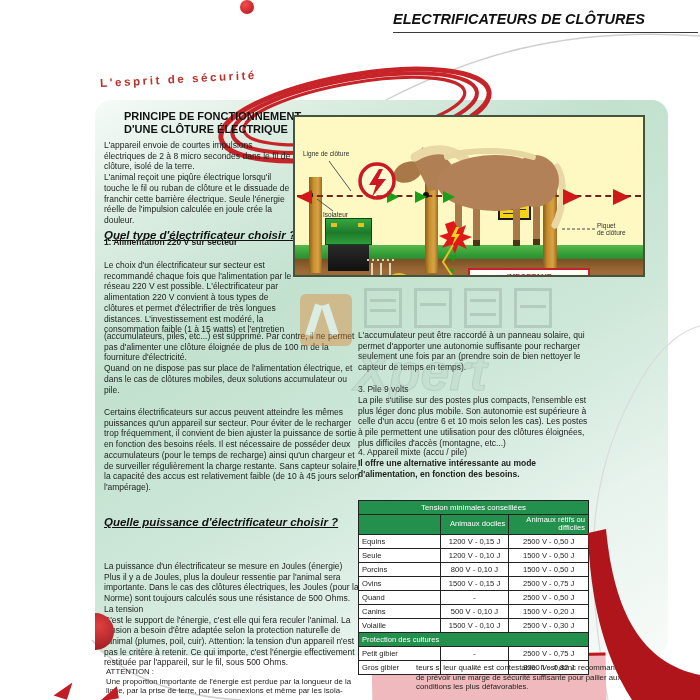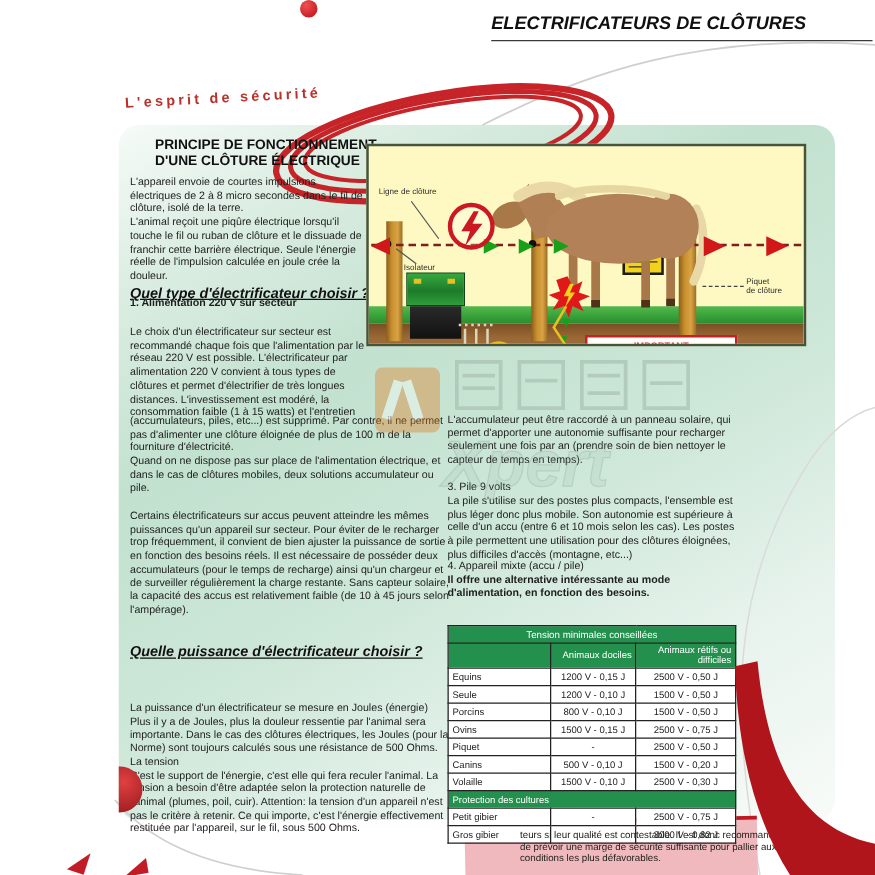--- a/index.html
+++ b/index.html
@@ -248,21 +248,21 @@
           <td class="name">Porcins</td>
           <td class="val">800 V - 0,10 J</td>
           <td class="val">1500 V - 0,50 J</td>
         </tr>
     <tr>
           <td class="name">Ovins</td>
           <td class="val">1500 V - 0,15 J</td>
           <td class="val">2500 V - 0,75 J</td>
         </tr>
     <tr>
-          <td class="name">Piquet</td>
+          <td class="name">Quand</td>
           <td class="val">-</td>
           <td class="val">2500 V - 0,50 J</td>
         </tr>
     <tr>
           <td class="name">Canins</td>
           <td class="val">500 V - 0,10 J</td>
           <td class="val">1500 V - 0,20 J</td>
         </tr>
     <tr>
           <td class="name">Volaille</td>
@@ -278,20 +278,24 @@
           <td class="val">2500 V - 0,75 J</td>
         </tr>
     <tr>
           <td class="name">Gros gibier</td>
           <td class="val">-</td>
           <td class="val">3000 V - 0,82 J</td>
         </tr>
   </tbody>
     </table>
 
+  <div class="abs" id="attention-left">
+    <div class="t">ATTENTION :</div>
+    <div>Une proportion importante de l'énergie est perdue par la longueur de la ligne, par la prise de terre, par les connexions et même par les isola-</div>
+  </div>
   <div class="abs" id="pink-box"></div>
   <div class="abs" id="attention-right">teurs si leur qualité est contestable. Il est donc recommandé de prévoir une marge de sécurité suffisante pour pallier aux conditions les plus défavorables.</div>
 
   <svg class="decor abs" style="left:580px;top:525px;z-index:4;" width="120" height="175" viewBox="0 0 120 175">
     <path d="M8,8 L26,4 C34,88 62,138 120,150 L120,175 L52,175 C22,128 10,70 8,8 Z" fill="#b0151c"></path>
   </svg>
   <div class="abs" id="red-bump-clip">
       <div id="red-bump"></div>
     </div>
   <div class="red-tri" style="left:56px;top:680px;border-left:14px solid transparent;border-bottom:18px solid #c21d26;transform:rotate(18deg);"></div>

